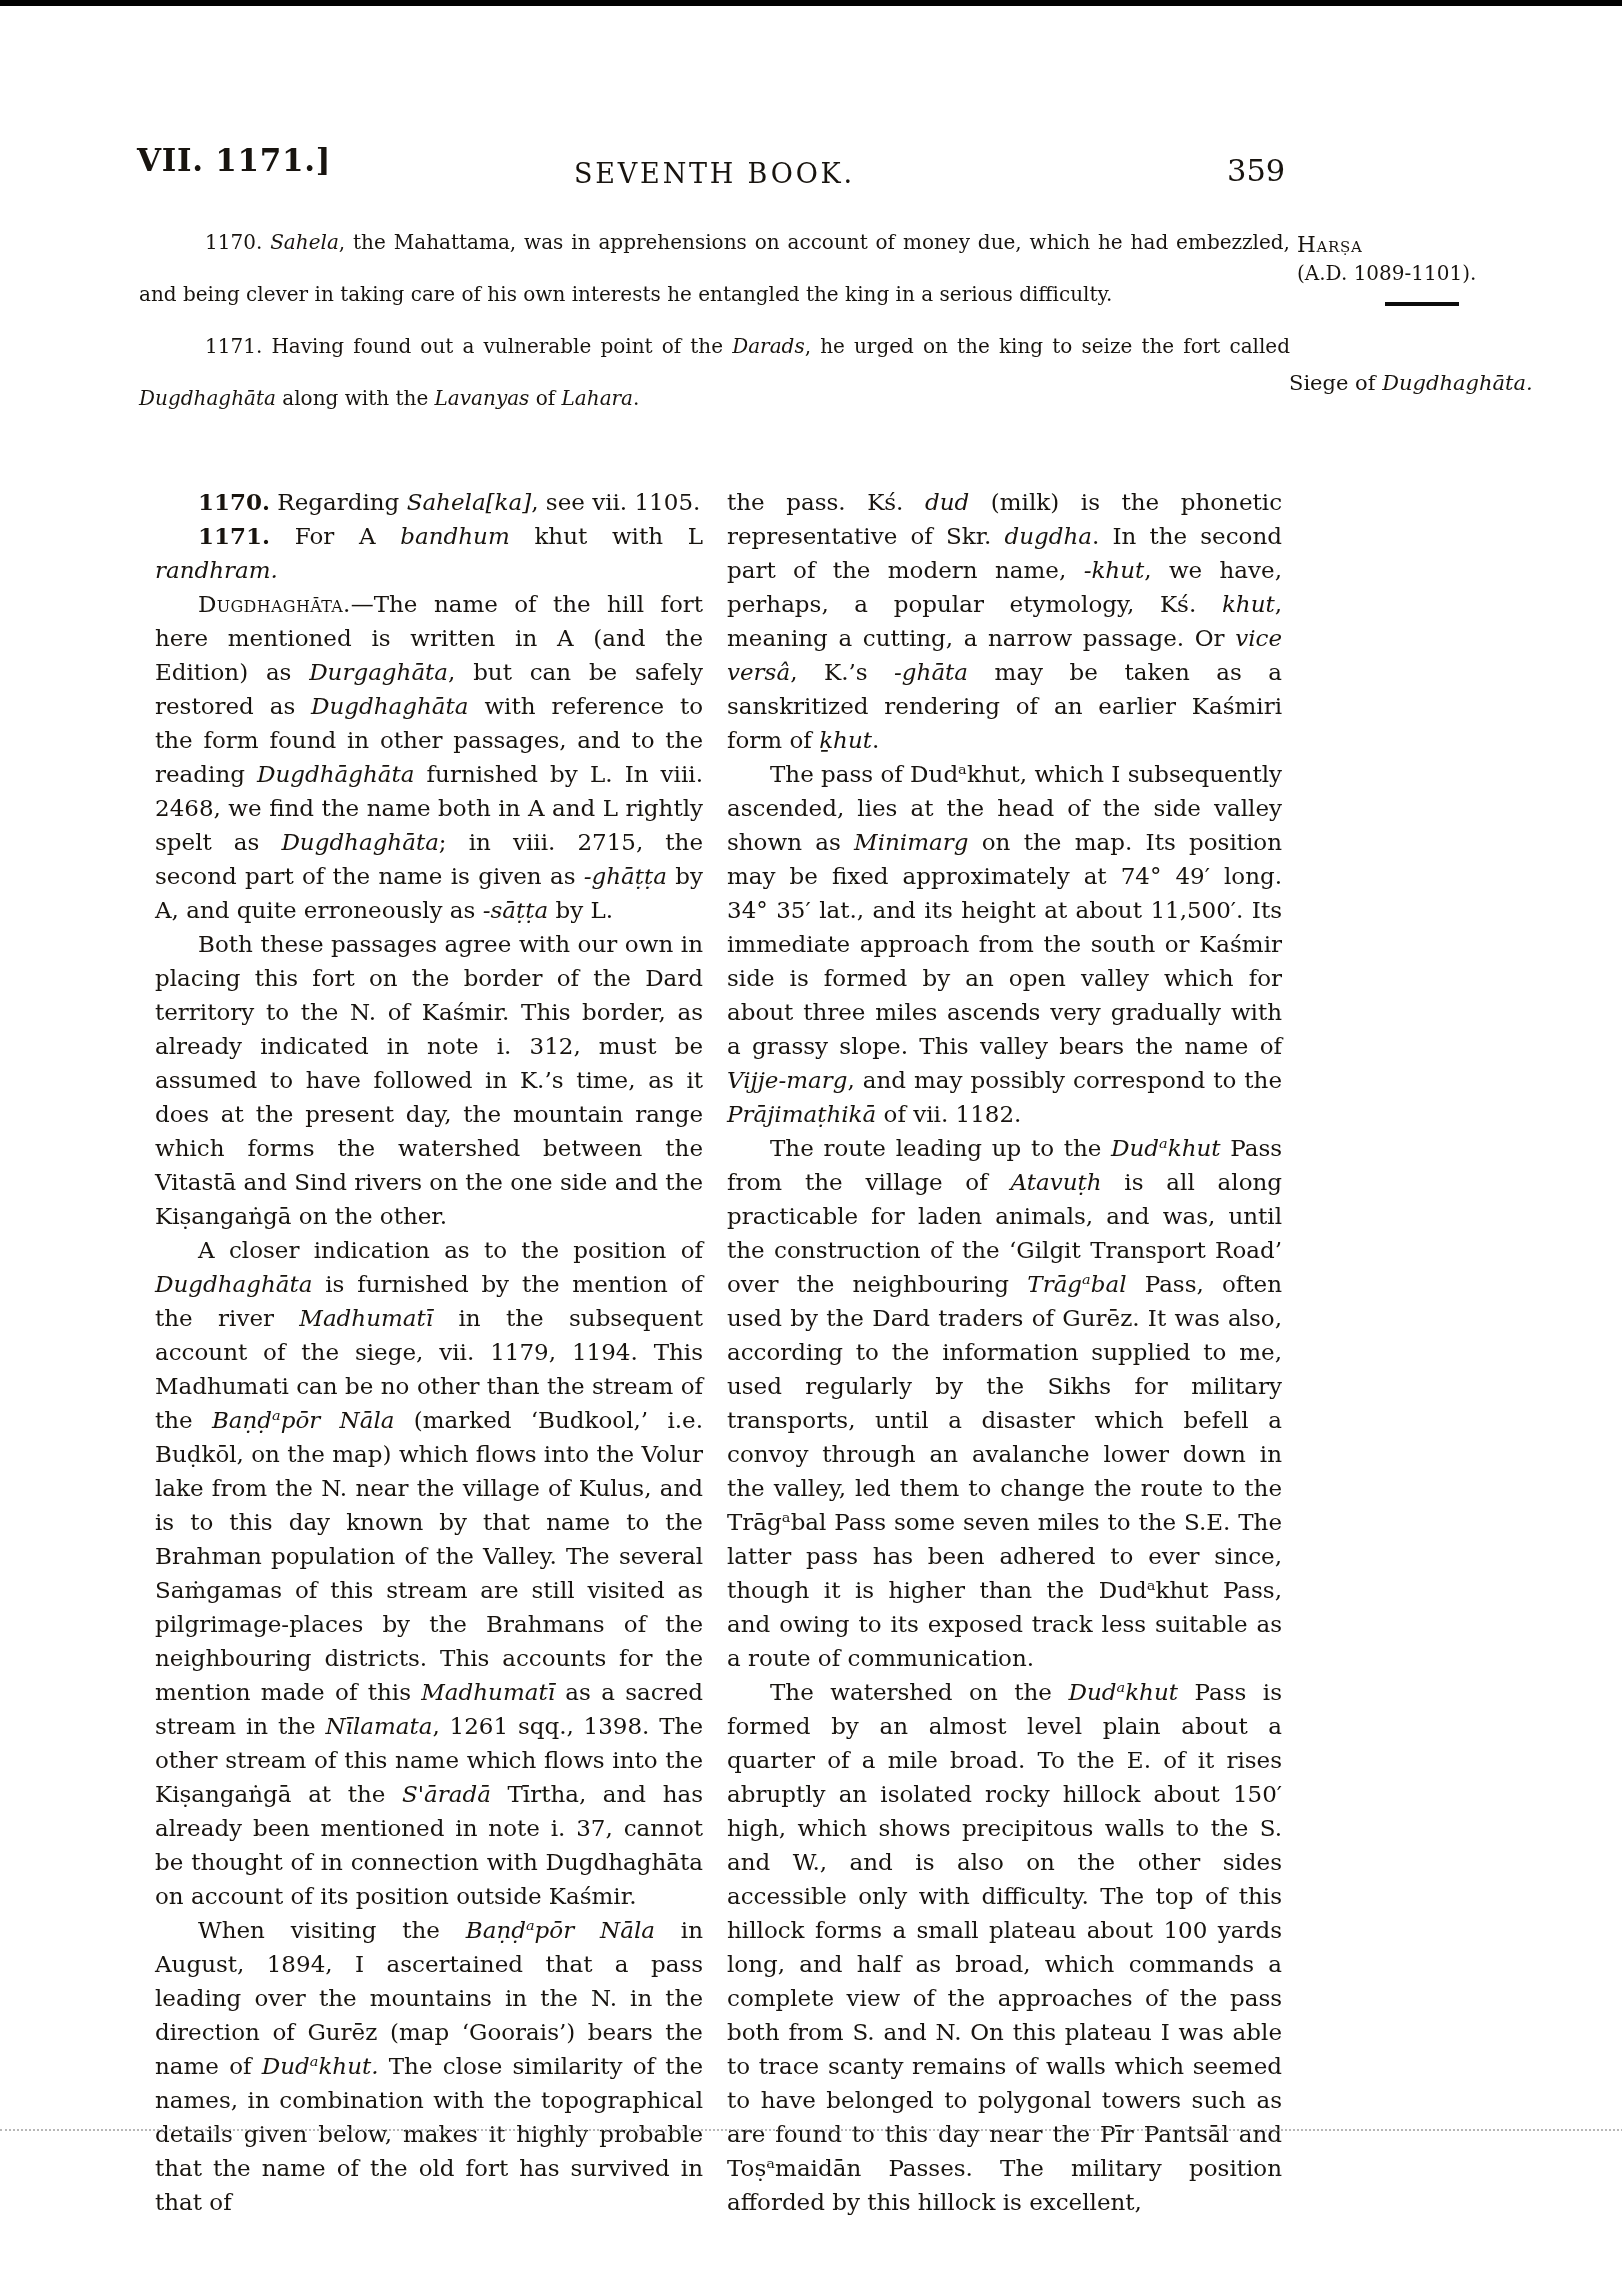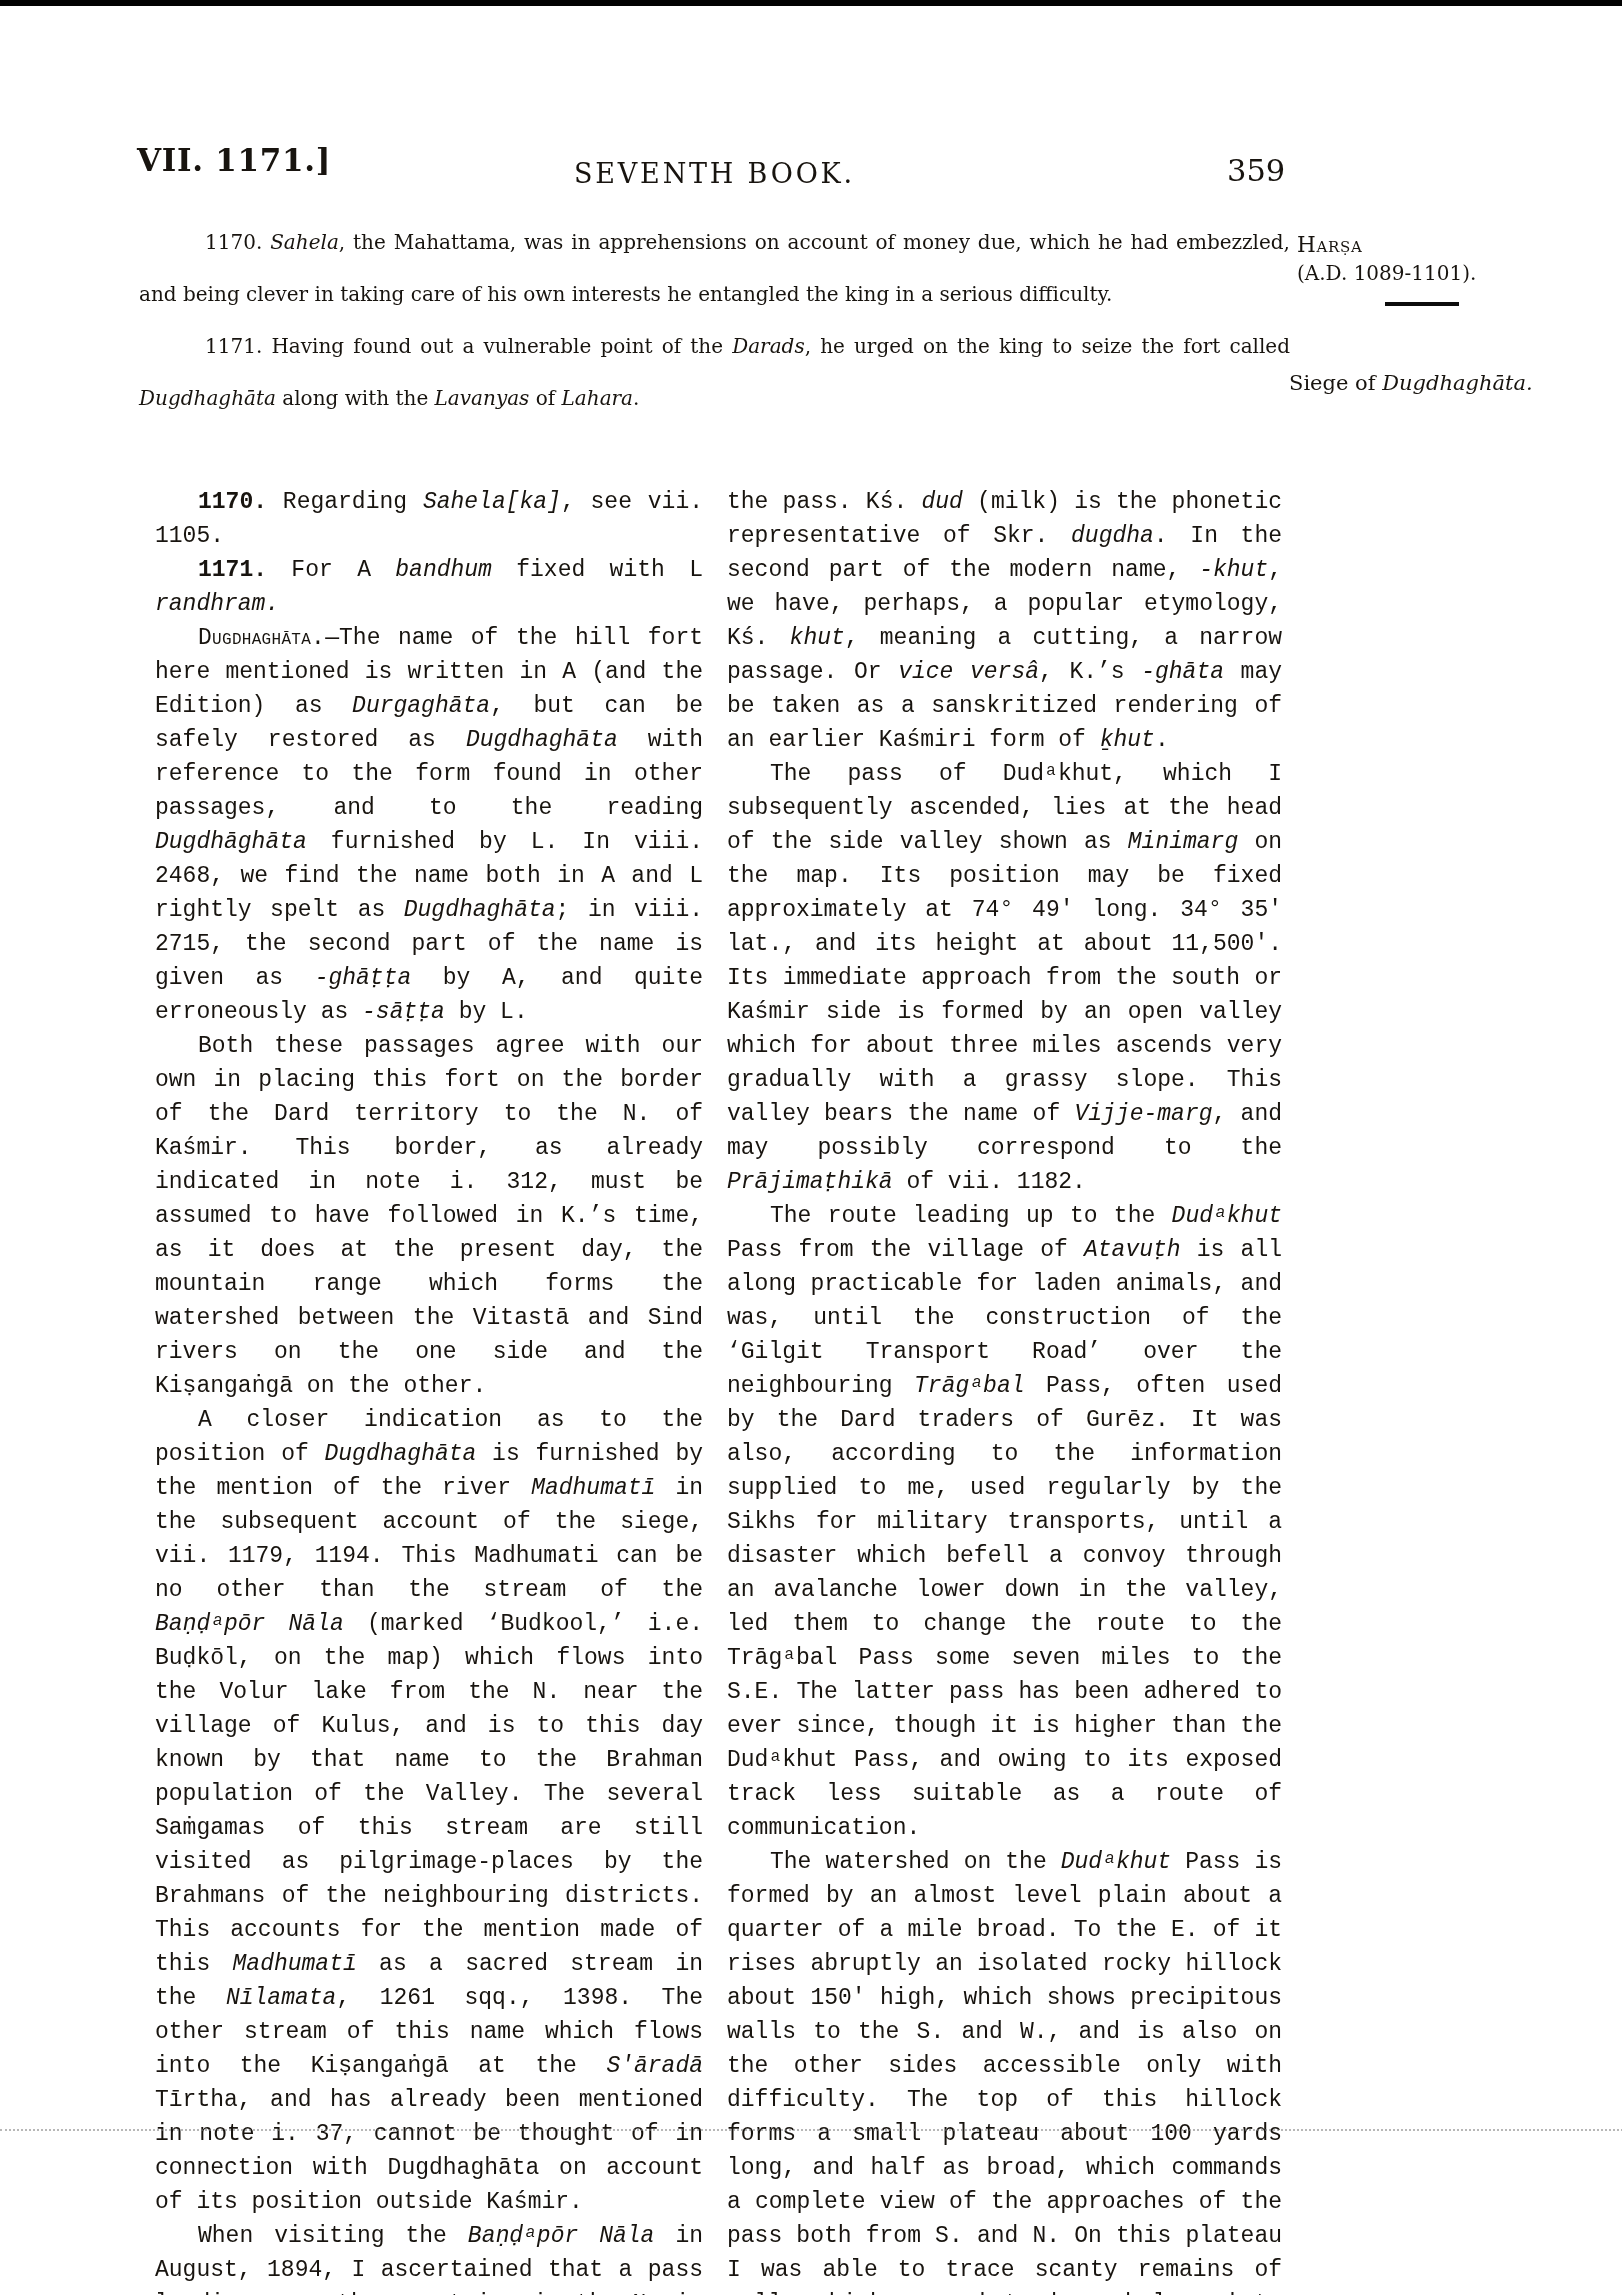--- a/index.html
+++ b/index.html
@@ -15,21 +15,21 @@
   .header-right{position:absolute;left:1221px;top:153px;font-size:30.5px;margin-left:6px;}
   .verse-block{position:absolute;left:139px;top:216px;width:1151px;font-size:20px;line-height:52px;text-align:justify;}
   .verse-block p{margin:0;}
   .verse-block p.indent{text-indent:66px;}
   .margin-regnal{position:absolute;left:1297px;top:230px;width:250px;font-size:21.5px;line-height:29px;}
   .margin-regnal .name{font-variant:small-caps;letter-spacing:0.7px;}
   .margin-regnal .dates{font-size:20px;}
   .regnal-rule{width:74px;height:3.5px;background:#0c0c0c;margin:14px auto 0 auto;}
   .margin-siege{position:absolute;left:1289px;top:370px;width:312px;font-size:21px;line-height:26px;}
   .fn{font-size:23px;line-height:34px;text-align:justify;position:absolute;top:485px;}
-  .fn p{margin:0;font-family:Liberation Mono, monospace;}
+  .fn p{margin:0;}
   .fn p.indent{text-indent:43px;}
   .fn-left{left:155px;width:548px;}
   .fn-right{left:727px;width:555px;}
   .sc{font-variant:small-caps;letter-spacing:0.3px;}
   i{font-style:italic;}
   b{font-weight:bold;}
   .scanline{position:absolute;left:0;top:2129px;width:1623px;height:0;border-top:2.1px dotted #7d7d7d;opacity:0.55;}
 </style>
 </head>
 <body>
@@ -48,21 +48,21 @@
 <div class="margin-regnal">
   <div class="name">Harṣa</div>
   <div class="dates">(A.D. 1089-1101).</div>
   <div class="regnal-rule"></div>
 </div>
 
 <div class="margin-siege"><span>Siege of </span><i>Dugdhaghāta.</i></div>
 
 <div class="fn fn-left">
     <p class="indent"><b>1170.</b><span> Regarding </span><i>Sahela[ka]</i><span>, see vii. 1105.</span></p>
-    <p class="indent"><b>1171.</b><span> For A </span><i>bandhum</i><span> fixed with L </span><i>randhram.</i></p>
+    <p class="indent"><b>1171.</b><span> For A </span><i>bandhum</i><span> khut with L </span><i>randhram.</i></p>
     <p class="indent"><span class="sc">Dugdhaghāta.</span><span>—The name of the hill fort here mentioned is written in A (and the Edition) as </span><i>Durgaghāta</i><span>, but can be safely restored as </span><i>Dugdhaghāta</i><span> with reference to the form found in other passages, and to the reading </span><i>Dugdhāghāta</i><span> furnished by L. In viii. 2468, we find the name both in A and L rightly spelt as </span><i>Dugdhaghāta</i><span>; in viii. 2715, the second part of the name is given as </span><i>-ghāṭṭa</i><span> by A, and quite erroneously as </span><i>-sāṭṭa</i><span> by L.</span></p>
     <p class="indent"><span>Both these passages agree with our own in placing this fort on the border of the Dard territory to the N. of Kaśmir. This border, as already indicated in note i. 312, must be assumed to have followed in K.’s time, as it does at the present day, the mountain range which forms the watershed between the Vitastā and Sind rivers on the one side and the Kiṣangaṅgā on the other.</span></p>
     <p class="indent"><span>A closer indication as to the position of </span><i>Dugdhaghāta</i><span> is furnished by the mention of the river </span><i>Madhumatī</i><span> in the subsequent account of the siege, vii. 1179, 1194. This Madhumati can be no other than the stream of the </span><i>Baṇḍᵃpōr Nāla</i><span> (marked ‘Budkool,’ i.e. Buḍkōl, on the map) which flows into the Volur lake from the N. near the village of Kulus, and is to this day known by that name to the Brahman population of the Valley. The several Saṁgamas of this stream are still visited as pilgrimage-places by the Brahmans of the neighbouring districts. This accounts for the mention made of this </span><i>Madhumatī</i><span> as a sacred stream in the </span><i>Nīlamata</i><span>, 1261 sqq., 1398. The other stream of this name which flows into the Kiṣangaṅgā at the </span><i>S'āradā</i><span> Tīrtha, and has already been mentioned in note i. 37, cannot be thought of in connection with Dugdhaghāta on account of its position outside Kaśmir.</span></p>
     <p class="indent"><span>When visiting the </span><i>Baṇḍᵃpōr Nāla</i><span> in August, 1894, I ascertained that a pass leading over the mountains in the N. in the direction of Gurēz (map ‘Goorais’) bears the name of </span><i>Dudᵃkhut.</i><span> The close similarity of the names, in combination with the topographical details given below, makes it highly probable that the name of the old fort has survived in that of</span></p>
   </div>
 <div class="fn fn-right">
     <p><span>the pass. Kś. </span><i>dud</i><span> (milk) is the phonetic representative of Skr. </span><i>dugdha</i><span>. In the second part of the modern name, </span><i>-khut</i><span>, we have, perhaps, a popular etymology, Kś. </span><i>khut</i><span>, meaning a cutting, a narrow passage. Or </span><i>vice versâ</i><span>, K.’s </span><i>-ghāta</i><span> may be taken as a sanskritized rendering of an earlier Kaśmiri form of </span><i>ḵhut</i><span>.</span></p>
     <p class="indent"><span>The pass of Dudᵃkhut, which I subsequently ascended, lies at the head of the side valley shown as </span><i>Minimarg</i><span> on the map. Its position may be fixed approximately at 74° 49′ long. 34° 35′ lat., and its height at about 11,500′. Its immediate approach from the south or Kaśmir side is formed by an open valley which for about three miles ascends very gradually with a grassy slope. This valley bears the name of </span><i>Vijje-marg</i><span>, and may possibly correspond to the </span><i>Prājimaṭhikā</i><span> of vii. 1182.</span></p>
     <p class="indent"><span>The route leading up to the </span><i>Dudᵃkhut</i><span> Pass from the village of </span><i>Atavuṭh</i><span> is all along practicable for laden animals, and was, until the construction of the ‘Gilgit Transport Road’ over the neighbouring </span><i>Trāgᵃbal</i><span> Pass, often used by the Dard traders of Gurēz. It was also, according to the information supplied to me, used regularly by the Sikhs for military transports, until a disaster which befell a convoy through an avalanche lower down in the valley, led them to change the route to the Trāgᵃbal Pass some seven miles to the S.E. The latter pass has been adhered to ever since, though it is higher than the Dudᵃkhut Pass, and owing to its exposed track less suitable as a route of communication.</span></p>
     <p class="indent"><span>The watershed on the </span><i>Dudᵃkhut</i><span> Pass is formed by an almost level plain about a quarter of a mile broad. To the E. of it rises abruptly an isolated rocky hillock about 150′ high, which shows precipitous walls to the S. and W., and is also on the other sides accessible only with difficulty. The top of this hillock forms a small plateau about 100 yards long, and half as broad, which commands a complete view of the approaches of the pass both from S. and N. On this plateau I was able to trace scanty remains of walls which seemed to have belonged to polygonal towers such as are found to this day near the Pīr Pantsāl and Toṣᵃmaidān Passes. The military position afforded by this hillock is excellent,</span></p>

